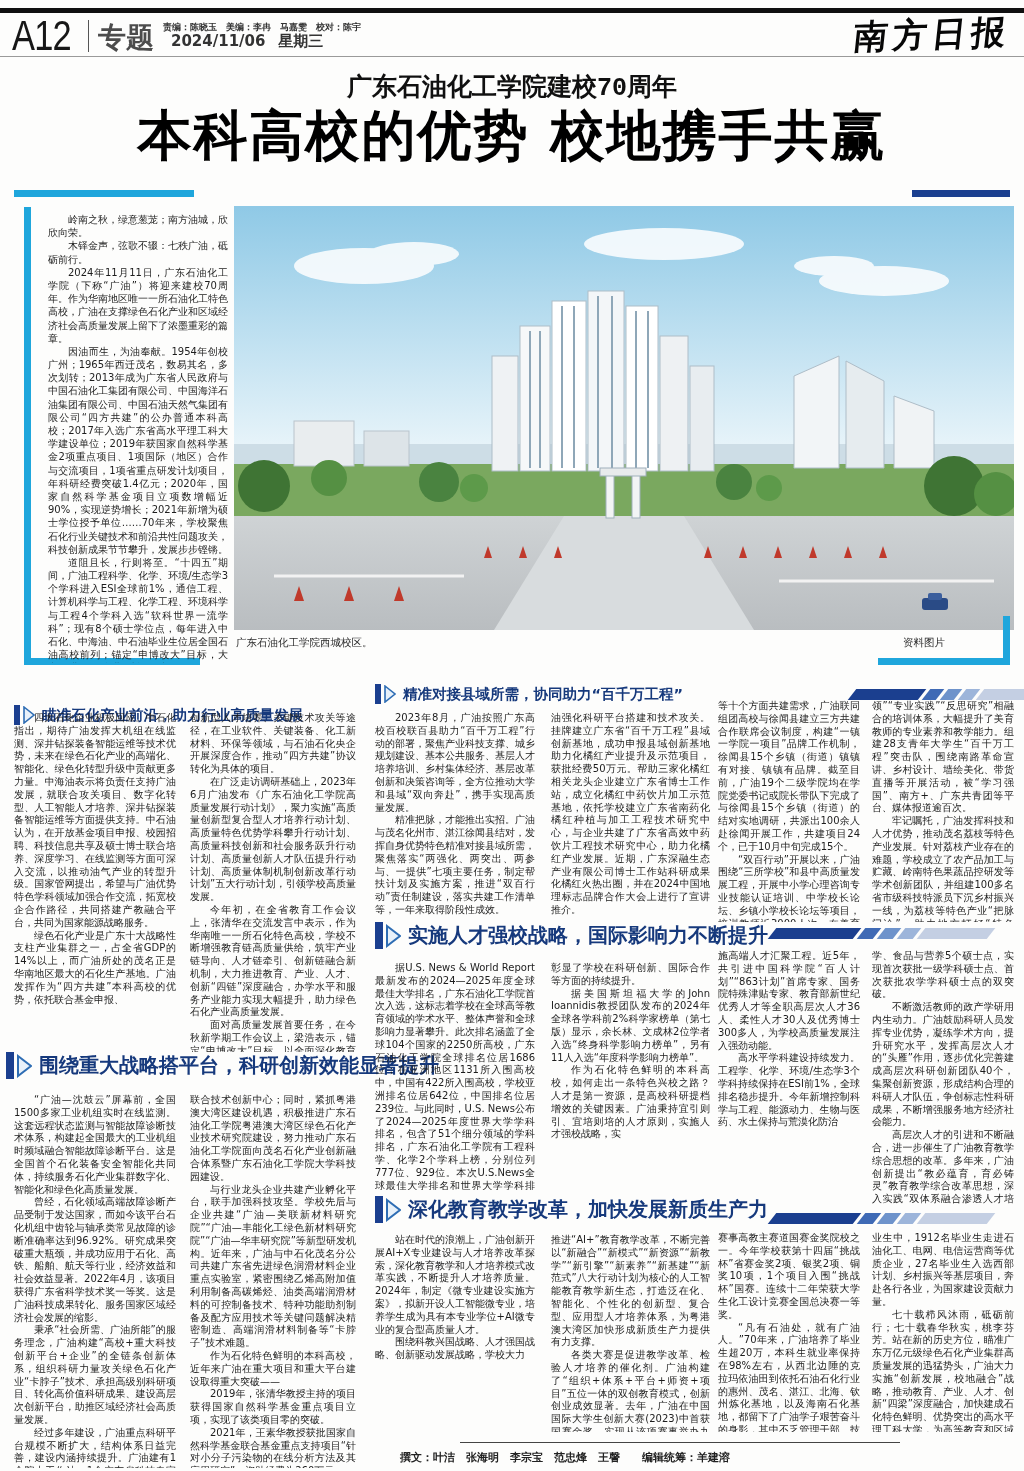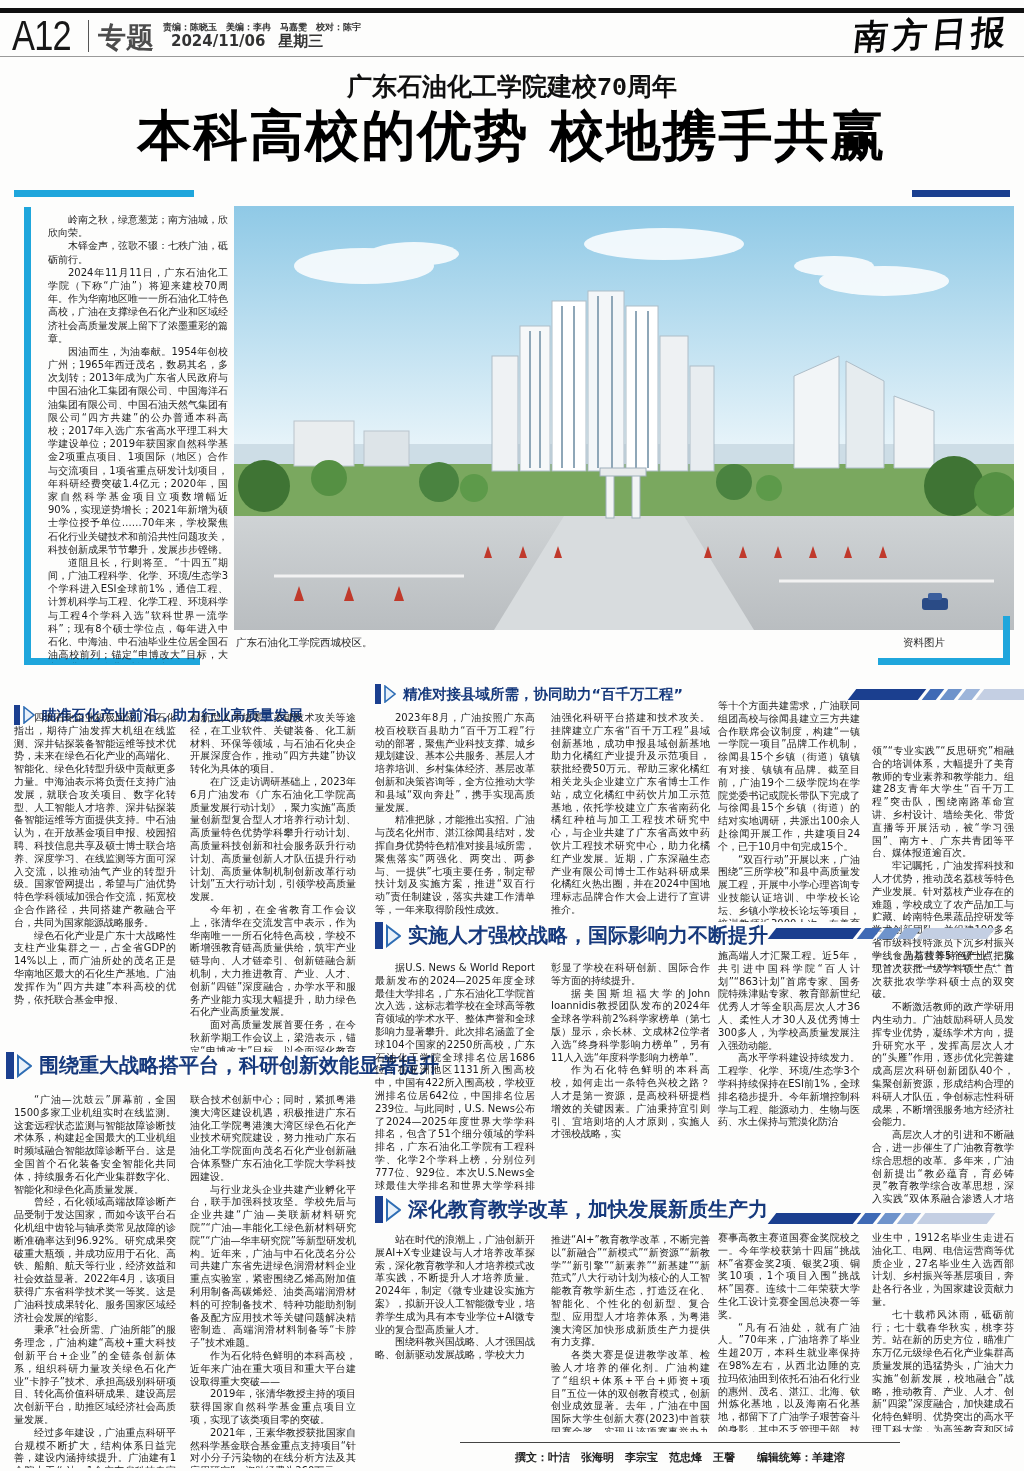--- a/index.html
+++ b/index.html
@@ -47,21 +47,21 @@
   .sh-lg .mkbar{width:8px;height:27px;}
   
   .chev{position:absolute;display:flex;gap:4px;align-items:center;height:12px;}
   .chev i{display:block;height:11px;transform:skewX(-38deg);}
   
   .subcol{position:absolute;font-size:10px;line-height:1.28;text-align:justify;overflow:hidden;color:#1c1c1c;}
   .para{margin:0;text-indent:2em;}
   .para.cont{text-indent:0;}
   
   .foot-rule{position:absolute;left:460px;top:1442px;width:440px;height:1px;background:#444;}
-  .foot-credits{position:absolute;left:400px;top:1450px;width:560px;text-align:center;
+  .foot-credits{position:absolute;left:400px;top:1450px;width:560px;text-align:left;
                 font-size:11px;font-weight:700;color:#222;}
 </style>
 </head>
 <body>
 
 <div class="page">
 
   <div class="toprule"></div>
   <div class="pageno">A12</div>
   <div class="hdr-sep"></div>
@@ -227,21 +227,21 @@
       <p class="para">在“中国化橘红之乡”化州市，广</p>
     </div>
   <div class="subcol" style="left:551px;top:712px;width:159px;height:205px;">
       <p class="para cont">油强化科研平台搭建和技术攻关。挂牌建立广东省“百千万工程”县域创新基地，成功申报县域创新基地助力化橘红产业提升及示范项目，获批经费50万元。帮助三家化橘红相关龙头企业建立广东省博士工作站，成立化橘红中药饮片加工示范基地，依托学校建立广东省南药化橘红种植与加工工程技术研究中心，与企业共建了广东省高效中药饮片工程技术研究中心，助力化橘红产业发展。近期，广东深融生态产业有限公司博士工作站科研成果化橘红火热出圈，并在2024中国地理标志品牌合作大会上进行了宣讲推介。</p>
       <p class="para">针对徐闻县的产业帮扶、园区建设</p>
     </div>
   <div class="subcol" style="left:718px;top:700px;width:142px;height:222px;">
       <p class="para cont">等十个方面共建需求，广油联同组团高校与徐闻县建立三方共建合作联席会议制度，构建“一镇一学院一项目”品牌工作机制，徐闻县15个乡镇（街道）镇镇有对接、镇镇有品牌。截至目前，广油19个二级学院均在学院党委书记或院长带队下完成了与徐闻县15个乡镇（街道）的结对实地调研，共派出100余人赴徐闻开展工作，共建项目24个，已于10月中旬完成15个。</p>
       <p class="para">“双百行动”开展以来，广油围绕“三所学校”和县中高质量发展工程，开展中小学心理咨询专业技能认证培训、中学校长论坛、乡镇小学校长论坛等项目，培训教师近3000人次。在美育师资培训中，学校通过“理论引</p>
     </div>
-  <div class="subcol" style="left:872px;top:700px;width:142px;height:222px;margin-top:45px;">
+  <div class="subcol" style="left:872px;top:700px;width:142px;height:222px;">
       <p class="para cont">领”“专业实践”“反思研究”相融合的培训体系，大幅提升了美育教师的专业素养和教学能力。组建28支青年大学生“百千万工程”突击队，围绕南路革命宣讲、乡村设计、墙绘美化、带货直播等开展活动，被“学习强国”、南方+、广东共青团等平台、媒体报道逾百次。</p>
       <p class="para">牢记嘱托，广油发挥科技和人才优势，推动茂名荔枝等特色产业发展。针对荔枝产业存在的难题，学校成立了农产品加工与贮藏、岭南特色果蔬品控研发等学术创新团队，并组建100多名省市级科技特派员下沉乡村振兴一线，为荔枝等特色产业“把脉问诊”，助力地方打好“特色牌”，做好“土特产”大文章。</p>
     </div>
 
   <div class="chev" style="left:772px;top:927px;">
     <i style="width:85px;background:#1b3f8f;"></i>
       <i style="width:16px;background:#3f6ab5;"></i>
     <i style="width:16px;background:#6e93cb;"></i>
       <i style="width:16px;background:#9db5da;"></i>
     <i style="width:70px;background:#c4cfe3;"></i>

